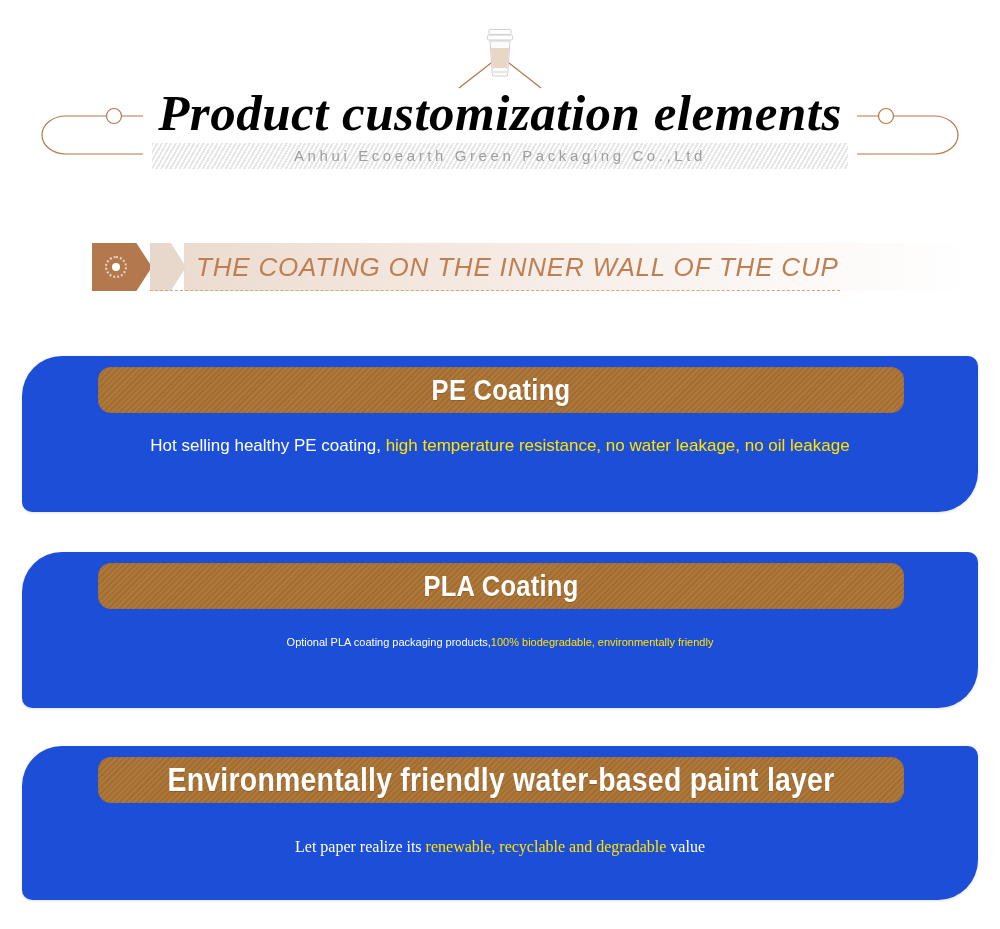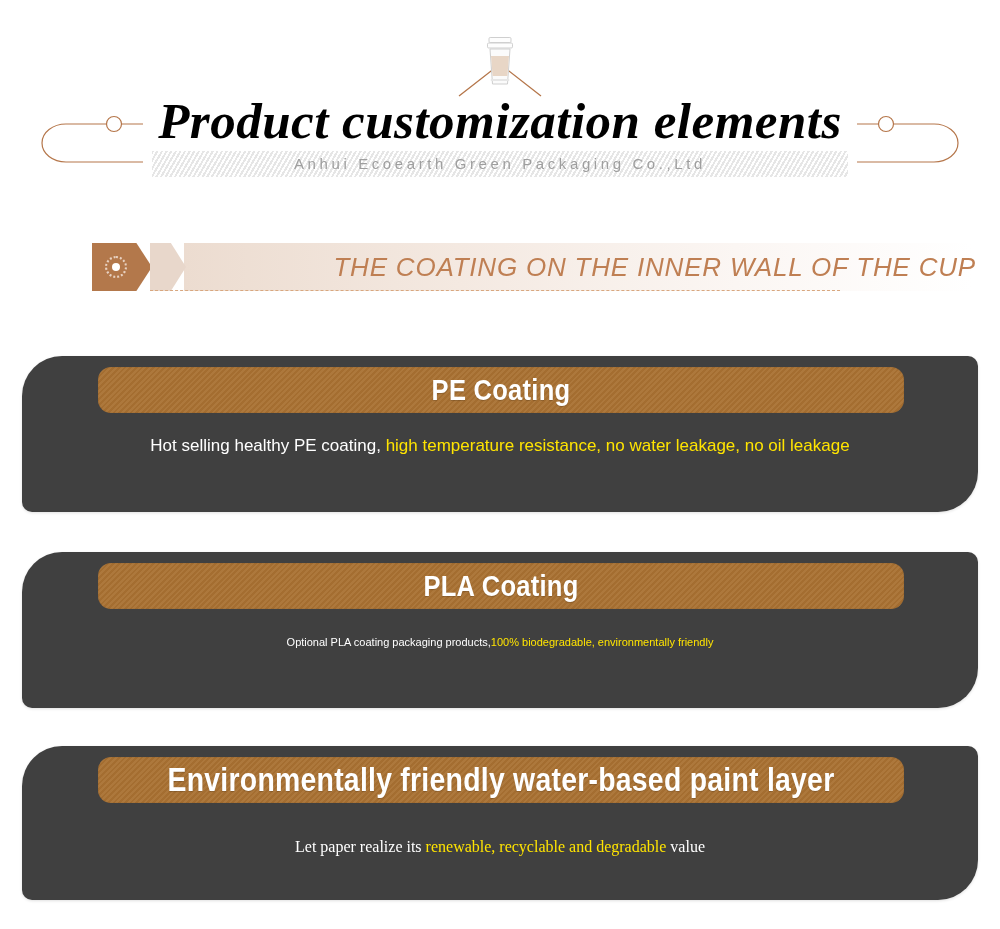--- a/index.html
+++ b/index.html
@@ -13,21 +13,21 @@
     position: relative;
     overflow: hidden;
     font-family: "Liberation Sans", sans-serif;
     -webkit-font-smoothing: antialiased;
   }
 
   
   .header {
     position: absolute;
     left: 0;
-    top: 8px;
+    top: 0;
     width: 1000px;
     height: 200px;
   }
 
   
   .cup-wrap {
     position: absolute;
     left: 455px;
     top: 28px;
     width: 90px;
@@ -160,38 +160,37 @@
     left: 104px;
     top: 0;
     width: 780px;
     height: 48px;
     line-height: 48px;
     font-size: 26px;
     font-style: italic;
     letter-spacing: 0.8px;
     color: #bf7f53;
     white-space: nowrap;
-    text-align: right;
   }
   .banner-dash {
     position: absolute;
     left: 58px;
     top: 47px;
     width: 690px;
     height: 0;
     border-top: 1px dashed #d8a77f;
   }
 
   
   .card {
     position: absolute;
     left: 22px;
     width: 956px;
     height: 156px;
-    background: #404040;
+    background: #1d4ed8;
     border-radius: 40px 10px 40px 10px;
     box-shadow: 0 1px 3px rgba(0,0,0,0.12);
   }
   .card.c1 { top: 356px; border-radius: 40px 10px 40px 10px; }
   .card.c2 { top: 552px; }
   .card.c3 { top: 746px; height: 154px; }
 
   
   .pill {
     position: absolute;

